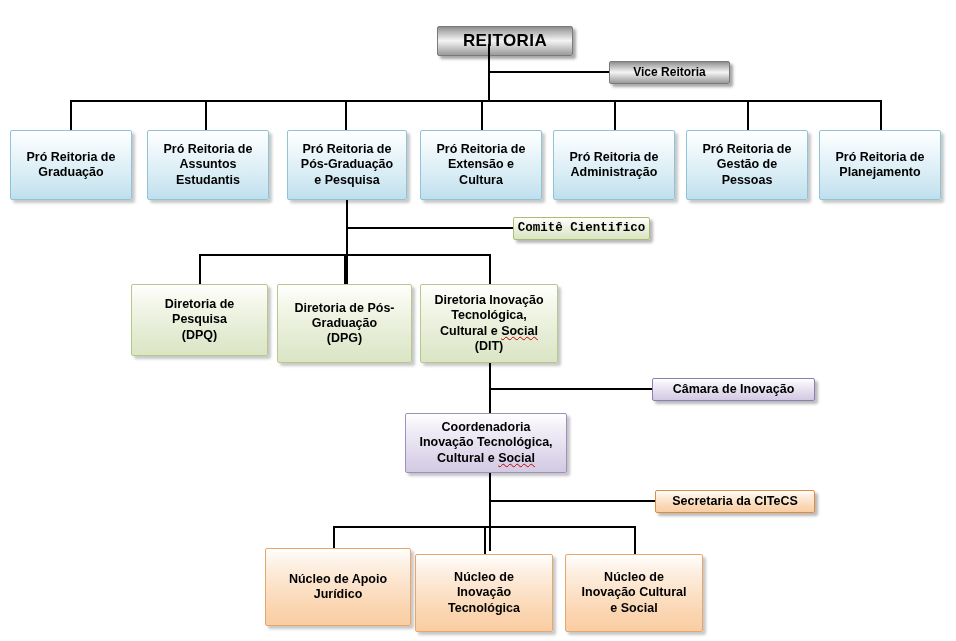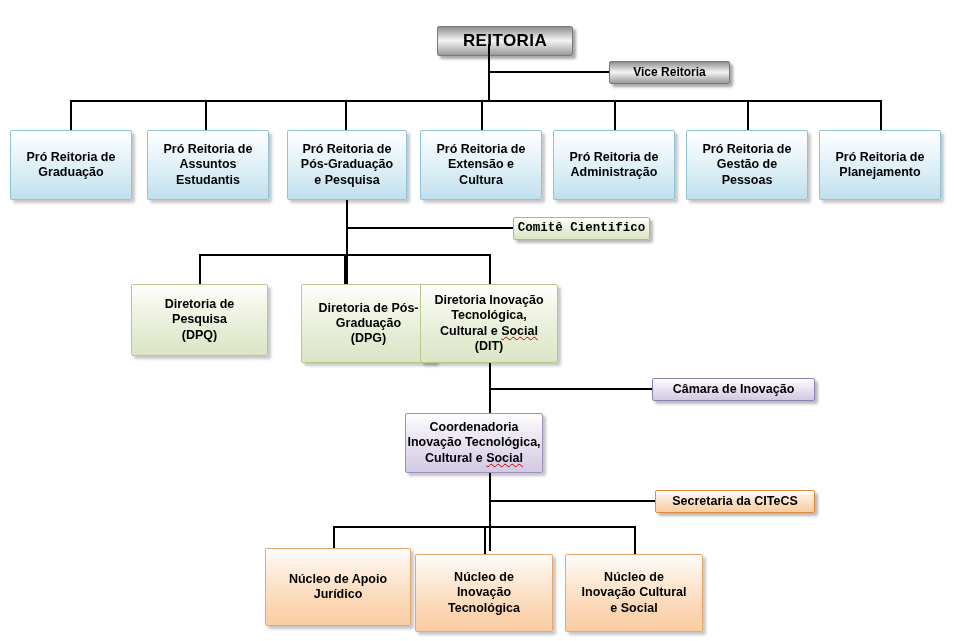--- a/index.html
+++ b/index.html
@@ -190,21 +190,21 @@
   <div class="line h" style="left:199px; top:254px; width:291px; height:2px;"></div>
   <div class="line v" style="left:199px; top:254px; height:30px;"></div>
   <div class="line v" style="left:344px; top:254px; height:30px;"></div>
   <div class="line v" style="left:489px; top:254px; height:30px;"></div>
 
   <div class="node green" style="left:131px; top:284px; width:137px; height:72px;">
     <span>Diretoria de
 Pesquisa
 (DPQ)</span>
   </div>
-  <div class="node green" style="left:277px; top:284px; width:135px; height:79px;margin-left:24px;">
+  <div class="node green" style="left:277px; top:284px; width:135px; height:79px;">
     <span>Diretoria de Pós-
 Graduação
 (DPG)</span>
   </div>
   <div class="node green" style="left:420px; top:284px; width:138px; height:79px;">
     <div style="white-space:normal;">
       <span>Diretoria Inovação</span><br>
       <span>Tecnológica,</span><br>
       <span>Cultural e </span><span class="squiggle">Social</span><br>
       <span>(DIT)</span>
@@ -212,21 +212,21 @@
   </div>
 
   <div class="line v" style="left:489px; top:363px; height:50px;"></div>
 
   <div class="line h" style="left:489px; top:388px; width:163px; height:2px;"></div>
 
   <div class="node purple-small" style="left:652px; top:378px; width:163px; height:23px;">
     <span>Câmara de Inovação</span>
   </div>
 
-  <div class="node purple" style="left:405px; top:413px; width:138px; height:60px;">
+  <div class="node purple" style="left:405px; top:413px; width:162px; height:60px;">
     <div style="white-space:normal;">
       <span>Coordenadoria</span><br>
       <span>Inovação Tecnológica,</span><br>
       <span>Cultural e </span><span class="squiggle">Social</span>
     </div>
   </div>
 
   <div class="line v" style="left:489px; top:473px; height:78px;"></div>
 
   <div class="line h" style="left:489px; top:500px; width:166px; height:2px;"></div>

